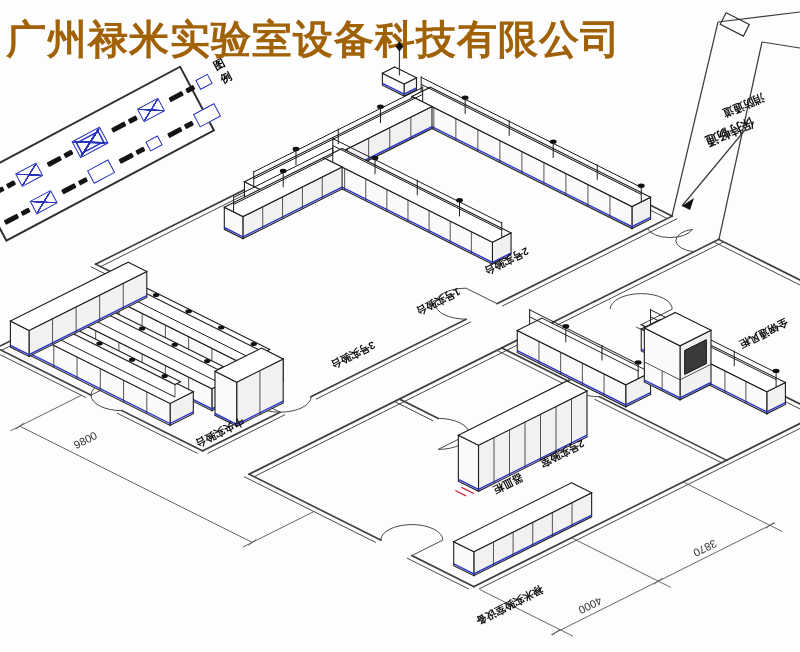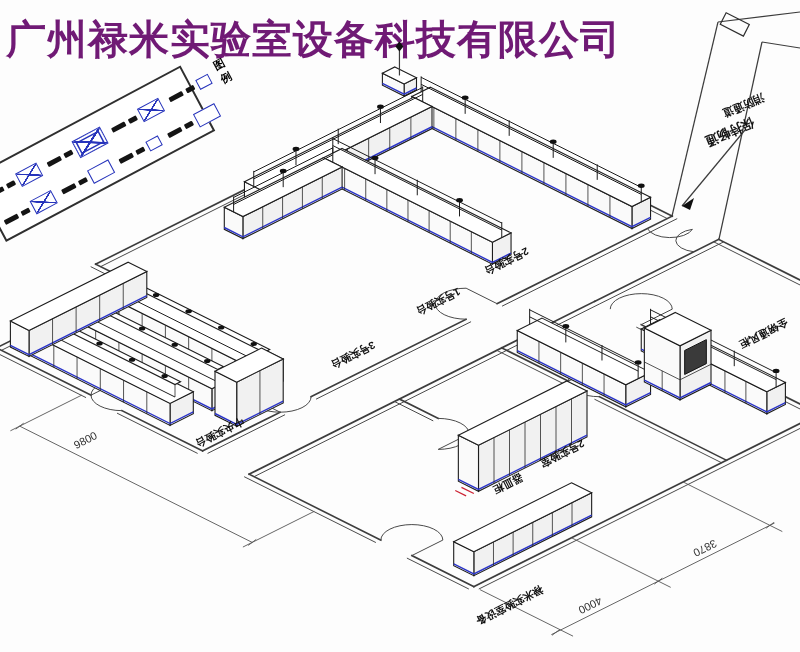--- a/index.html
+++ b/index.html
@@ -1,19 +1,19 @@
 <!DOCTYPE html>
 <html><head>
 <meta charset="utf-8">
 <style>
   html,body{margin:0;padding:0;background:#fff;}
   #stage{position:relative;width:800px;height:652px;overflow:hidden;background:#fdfdfd;
          font-family:"Liberation Sans", sans-serif;}
   
-  #title{position:absolute;left:6px;top:12px;font-size:40px;font-weight:bold;color:#701a75;
+  #title{position:absolute;left:6px;top:12px;font-size:40px;font-weight:bold;color:#a16207;
          letter-spacing:1px;white-space:nowrap;z-index:1;}
   
   #cad{position:absolute;left:0;top:0;z-index:2;}
   
   #legend{position:absolute;left:6px;top:168px;width:237px;height:74px;z-index:3;
           border:2px solid #2f2f2f;background:rgba(255,255,255,.92);
           transform:rotate(-28deg);transform-origin:left bottom;
           display:flex;flex-direction:column;justify-content:space-around;padding:4px 6px;box-sizing:border-box;}
   .lg-row{display:flex;align-items:center;gap:9px;}
   .lg-item{display:flex;align-items:center;gap:4px;}

